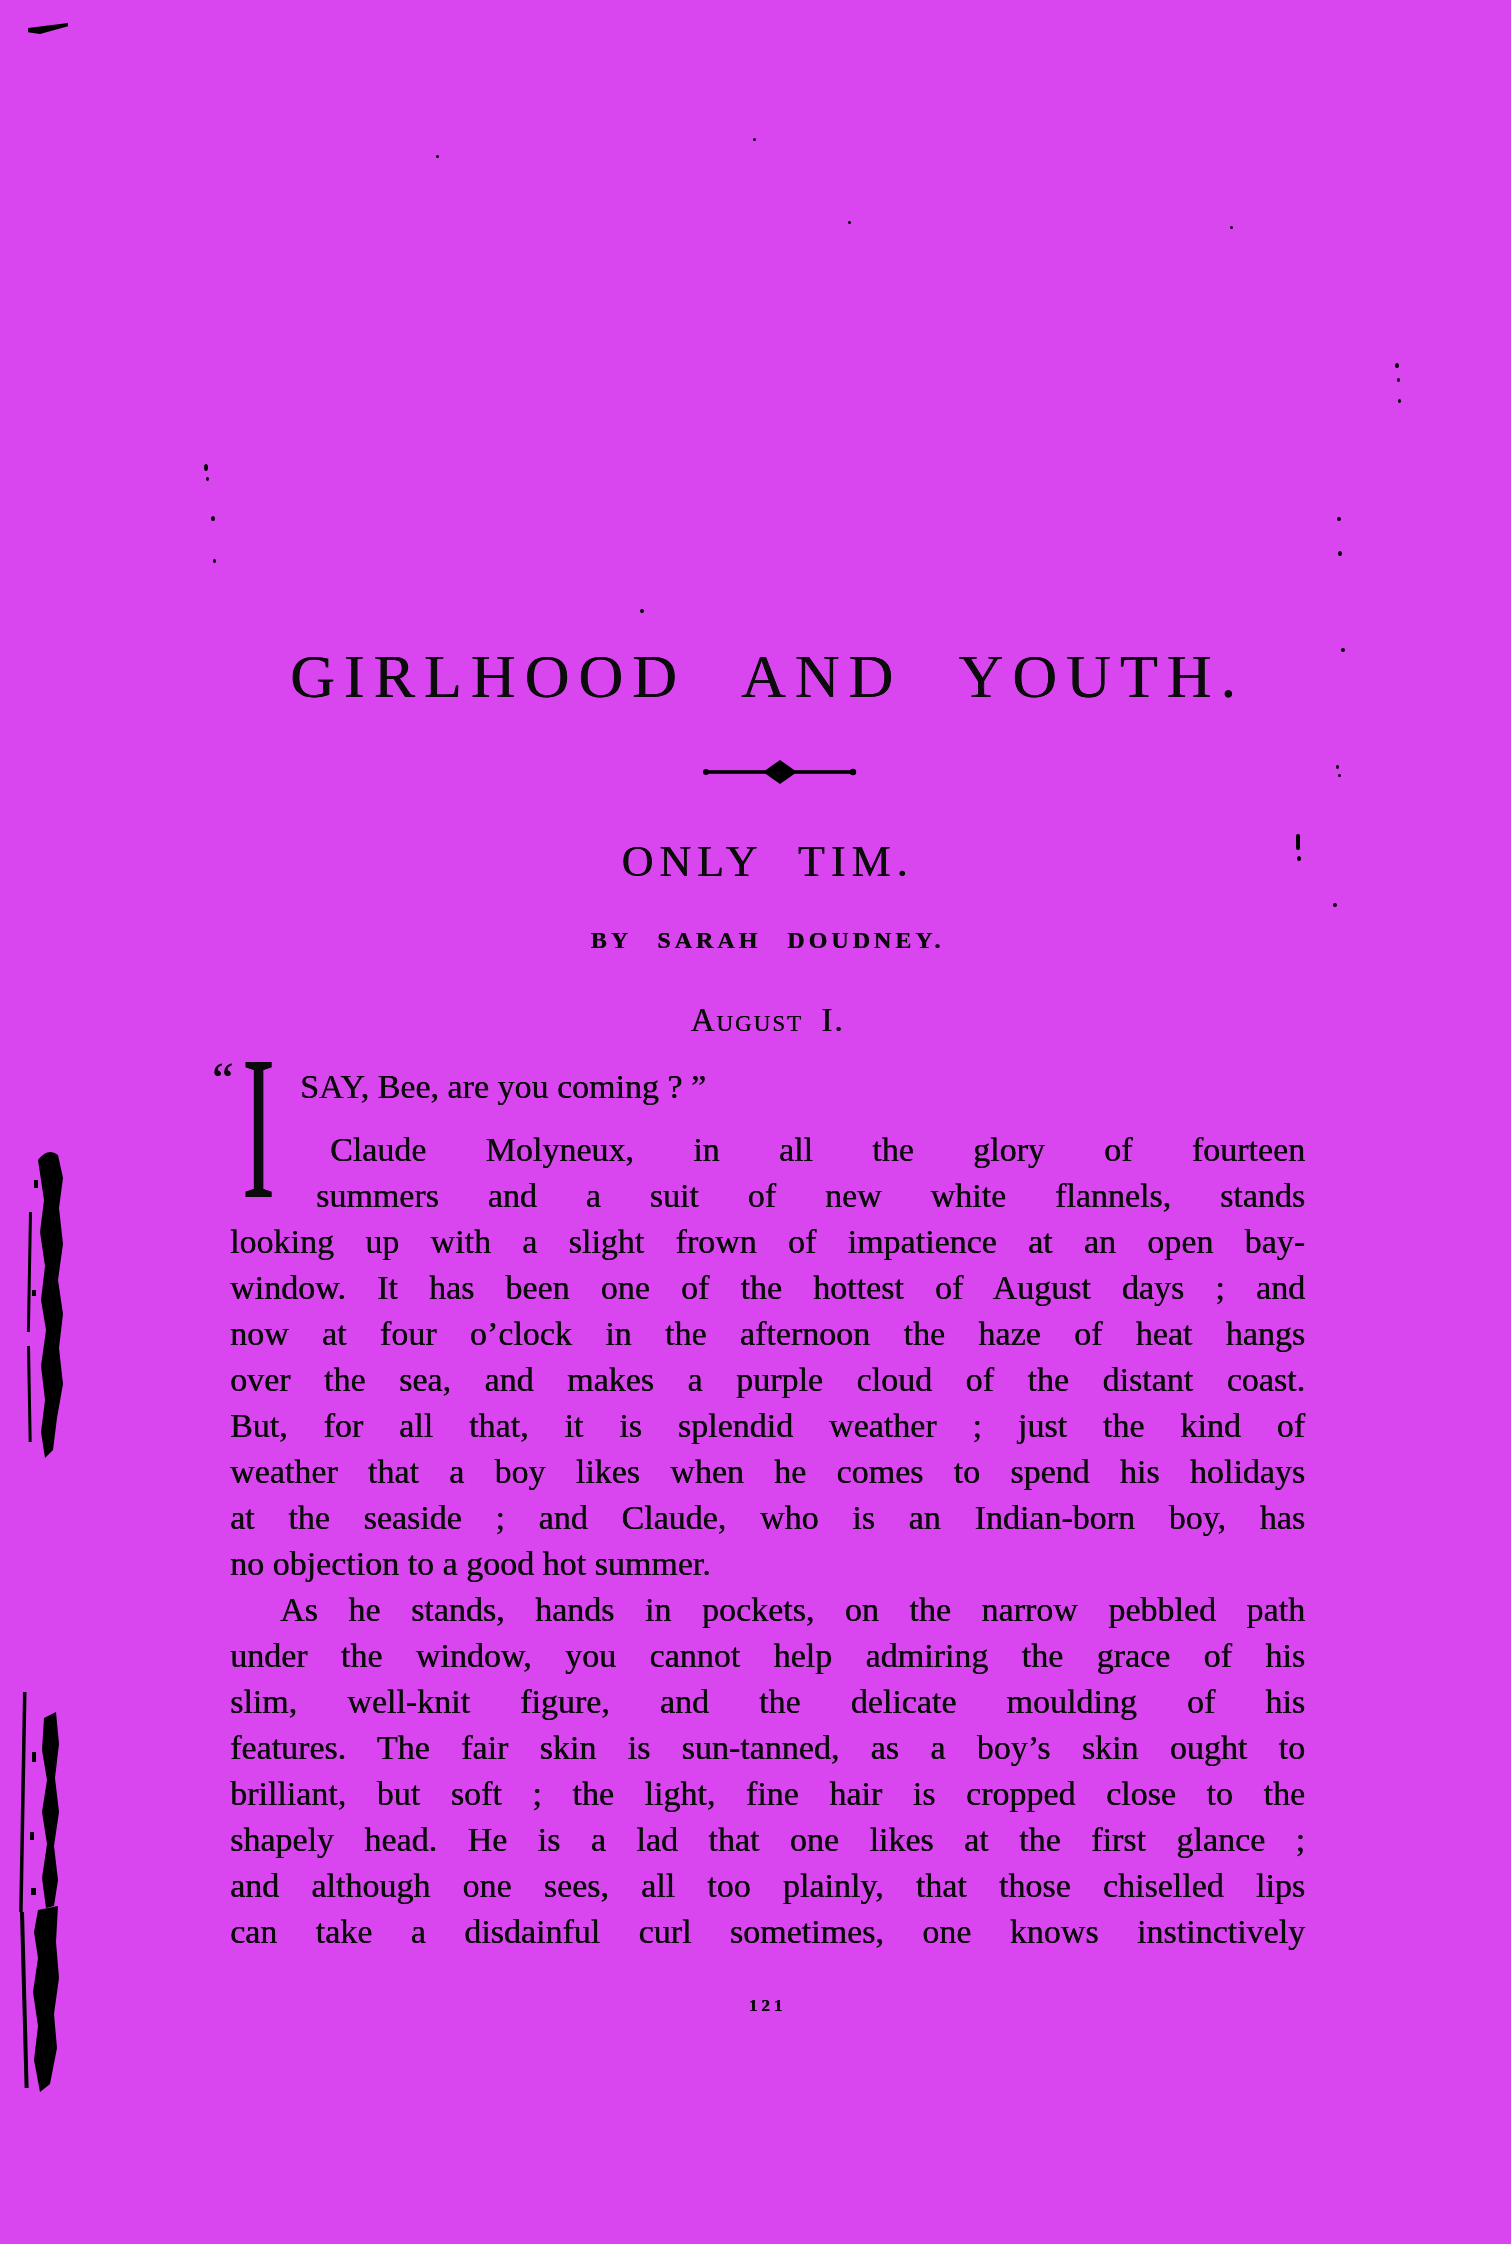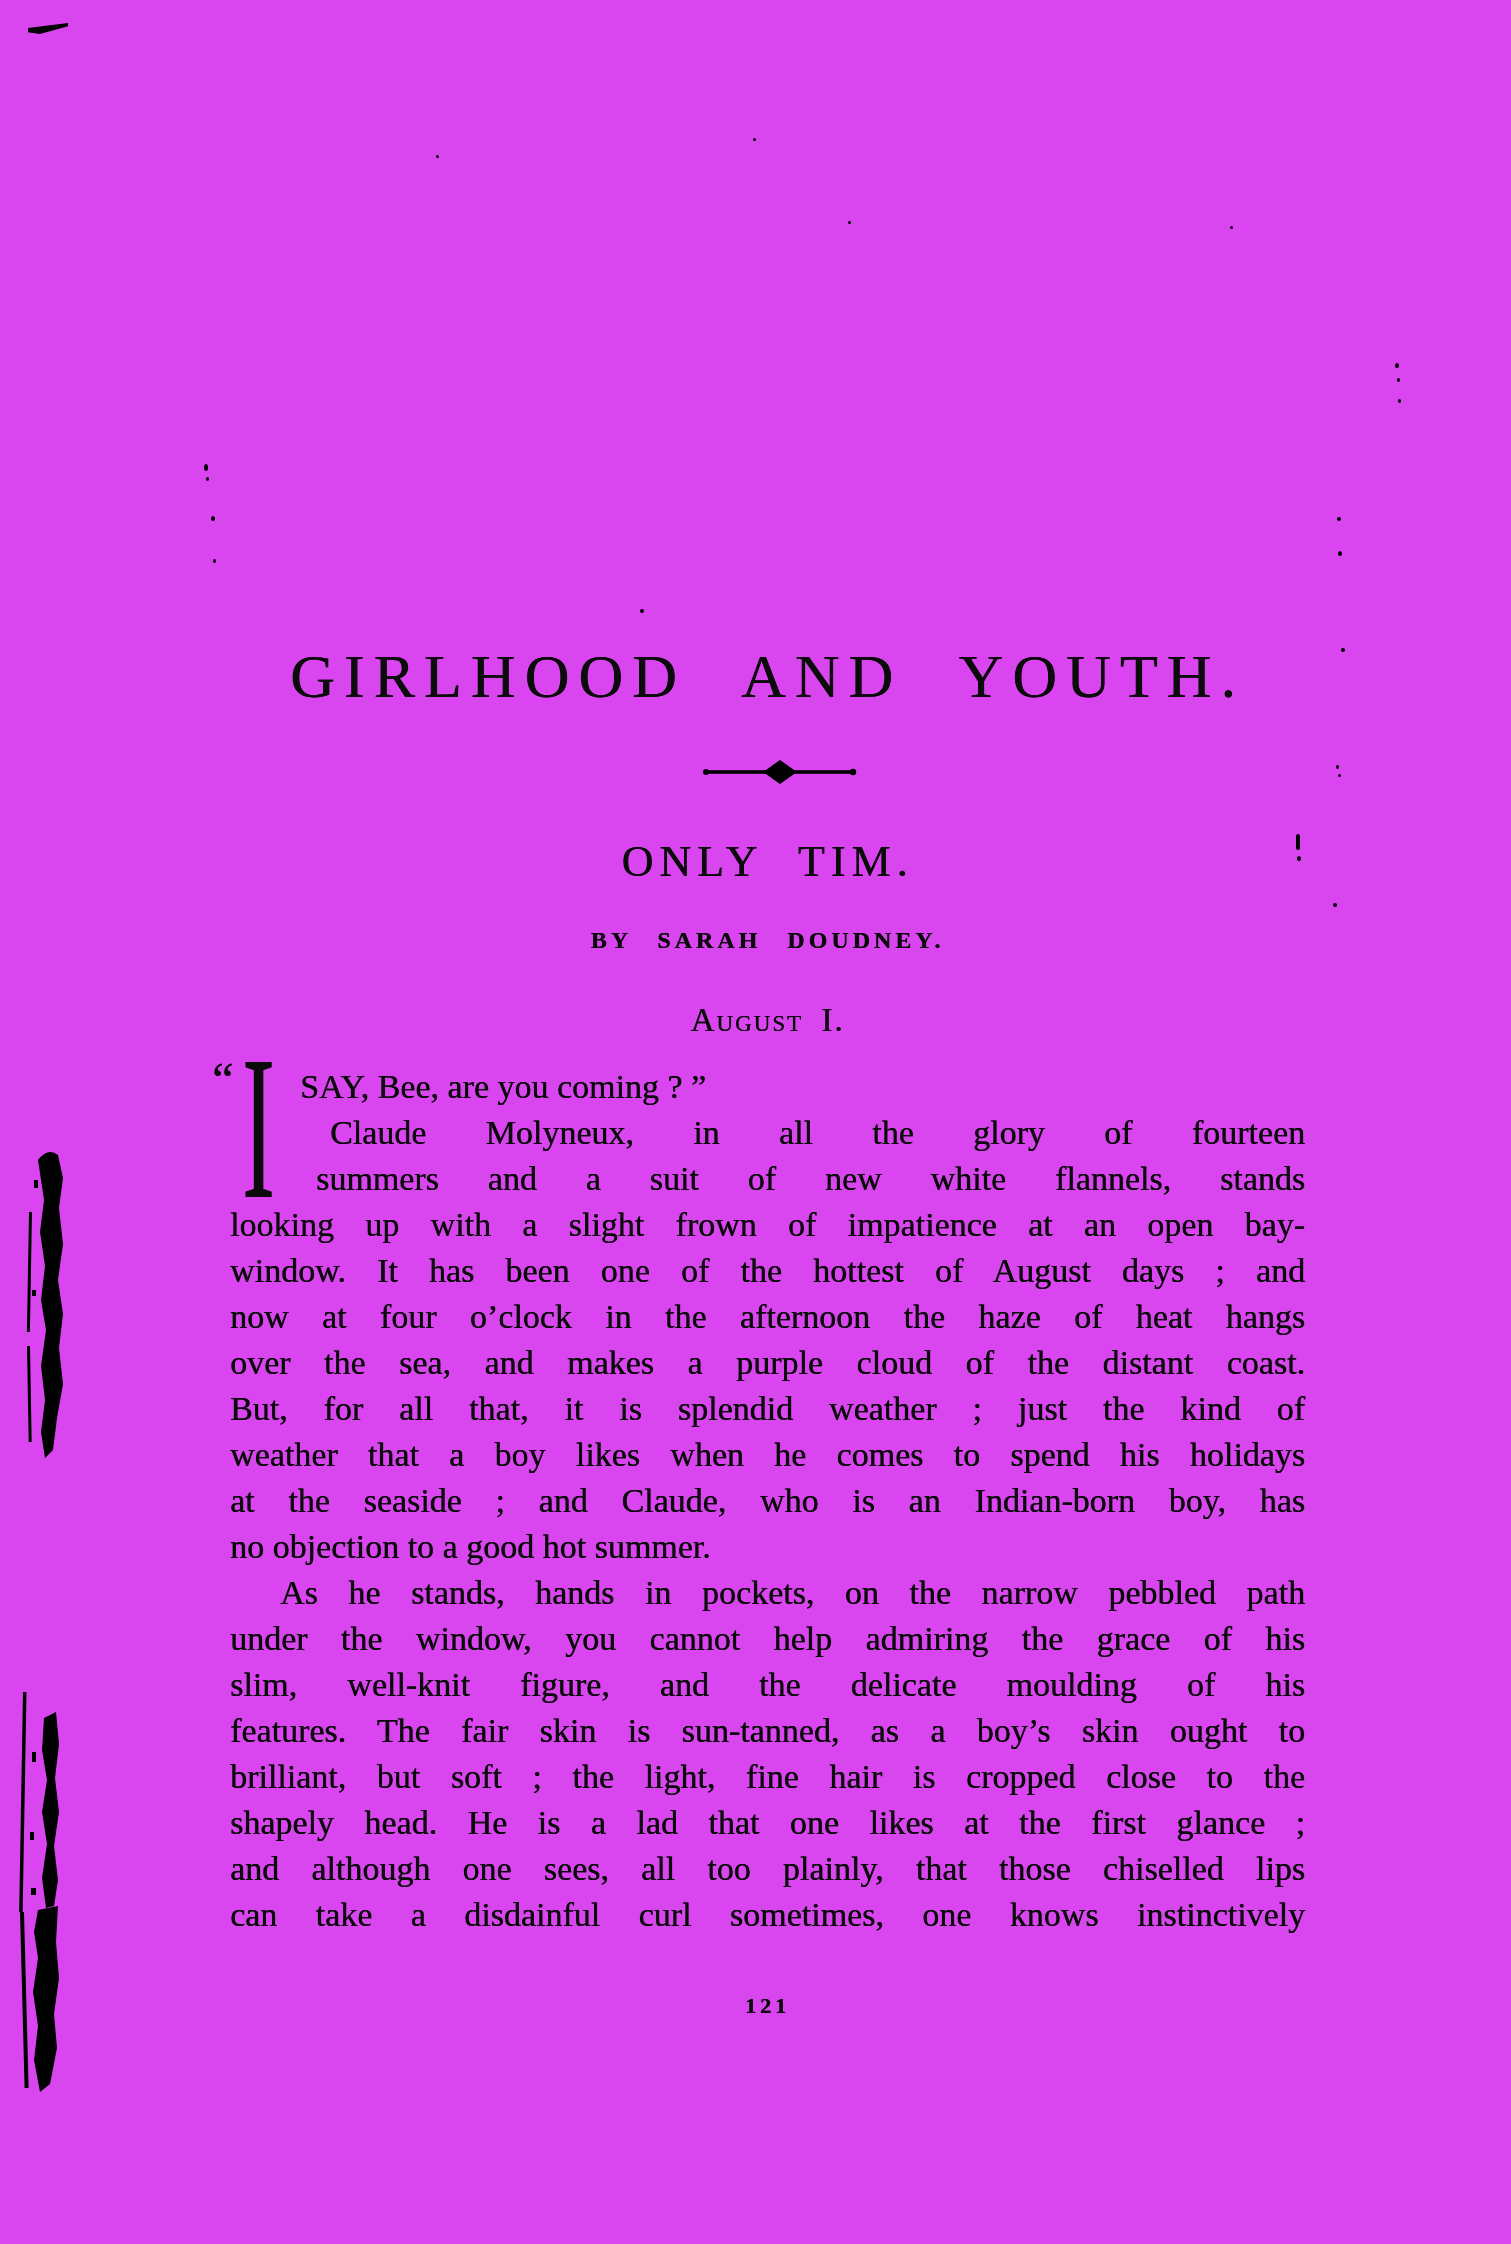--- a/index.html
+++ b/index.html
@@ -50,39 +50,39 @@
     position:absolute;left:230px;top:1064px;width:1075px;
     font-size:34px;
   }
   .bline{
     height:46px;line-height:46px;
     text-align:justify;text-align-last:justify;
     white-space:nowrap;
   }
   .bline.left{text-align:right;text-align-last:left;}
   .pl70{padding-left:70px;}
-  .pl100{padding-left:100px;}
+  .pl100{padding-left:100px;margin-top:17px;}
   .pl86{padding-left:86px;}
   .pl50{padding-left:50px;font-family:Liberation Serif, serif;}
 
   .openquote{
     position:absolute;left:212px;top:1056px;
     font-size:48px;line-height:48px;
   }
   .dropcap{
     position:absolute;left:242px;top:1025px;
     font-size:205px;line-height:205px;
     transform:scaleX(0.48);transform-origin:0 0;
   }
 
   .folio{
     position:absolute;left:230px;top:1990px;width:1075px;
     text-align:center;
     font-weight:bold;
-    font-size:22px;line-height:32px;letter-spacing:4px;
+    font-size:17px;line-height:32px;letter-spacing:4px;
   }
 
   
   .corner-dash{
     position:absolute;left:28px;top:23px;width:40px;height:11px;
     background:#000;
     clip-path:polygon(0 45%,100% 0,100% 30%,30% 100%,0 85%);
   }
   .smudge{position:absolute;}
   .speck{position:absolute;background:#000;border-radius:50%;}

